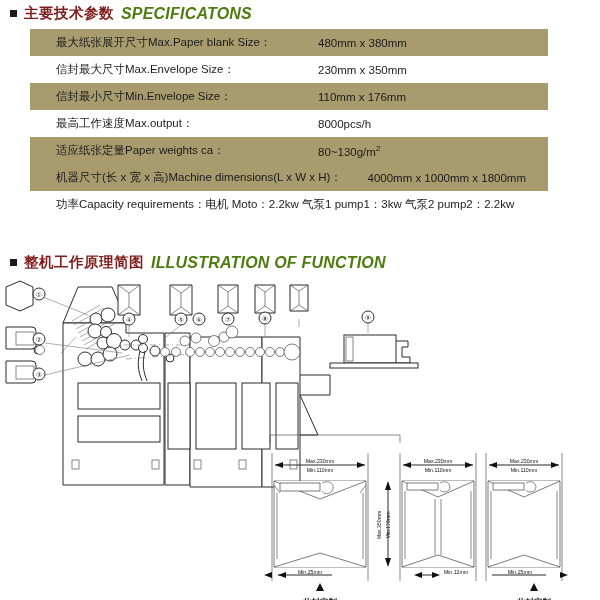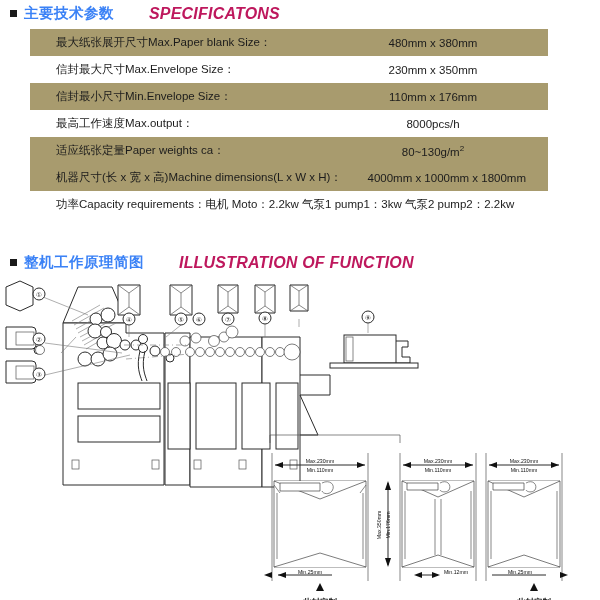--- a/index.html
+++ b/index.html
@@ -7,29 +7,29 @@
     width: 600px; height: 600px;
     background: #ffffff;
     font-family: "Liberation Sans", "DejaVu Sans", sans-serif;
     overflow: hidden;
   }
   #page { position: relative; width: 600px; height: 600px; background:#fff; }
 
   
   .section-head { position:absolute; display:flex; align-items:center; gap:7px; white-space:nowrap; }
   .bullet-sq { width:7px; height:7px; background:#1a1a1a; display:inline-block; }
-  .head-cn { font-size:14.5px; font-weight:700; color:#3b82f6; letter-spacing:.5px; }
-  .head-en { font-size:16px; font-weight:700; font-style:italic; color:#be185d; letter-spacing:.2px;margin-left:28px; }
+  .head-cn { font-size:14.5px; font-weight:700; color:#7f1d1d; letter-spacing:.5px; }
+  .head-en { font-size:16px; font-weight:700; font-style:italic; color:#4d7c0f; letter-spacing:.2px; }
 
   
   #spec-table { position:absolute; left:30px; top:29px; width:518px; }
   .spec-row { position:relative; height:27px; display:flex; align-items:center; }
   .spec-row.shaded { background:#a89b6e; }
   .spec-label { font-size:11.5px; color:#1c1c1c; padding-left:26px; white-space:nowrap; }
-  .spec-value { position:absolute; right:0; width:230px; text-align:center; font-size:11.5px; color:#1c1c1c; white-space:nowrap;}
+  .spec-value { position:absolute; right:0; width:230px; text-align:left; font-size:11.5px; color:#1c1c1c; white-space:nowrap;}
   .spec-row.wide .spec-value { width:330px; text-align:right; padding-right:22px;}
   .sup { font-size:8px; vertical-align:super; }
 
   
   #diagram { position:absolute; left:0; top:275px; width:600px; height:325px; }
   svg { display:block; }
   .ln { fill:none; stroke:#2b2b2b; stroke-width:1; }
   .ln-thin { fill:none; stroke:#555; stroke-width:.7; }
   .ln-lite { fill:none; stroke:#777; stroke-width:.6; }
   .wht { fill:#ffffff; stroke:#2b2b2b; stroke-width:1; }

